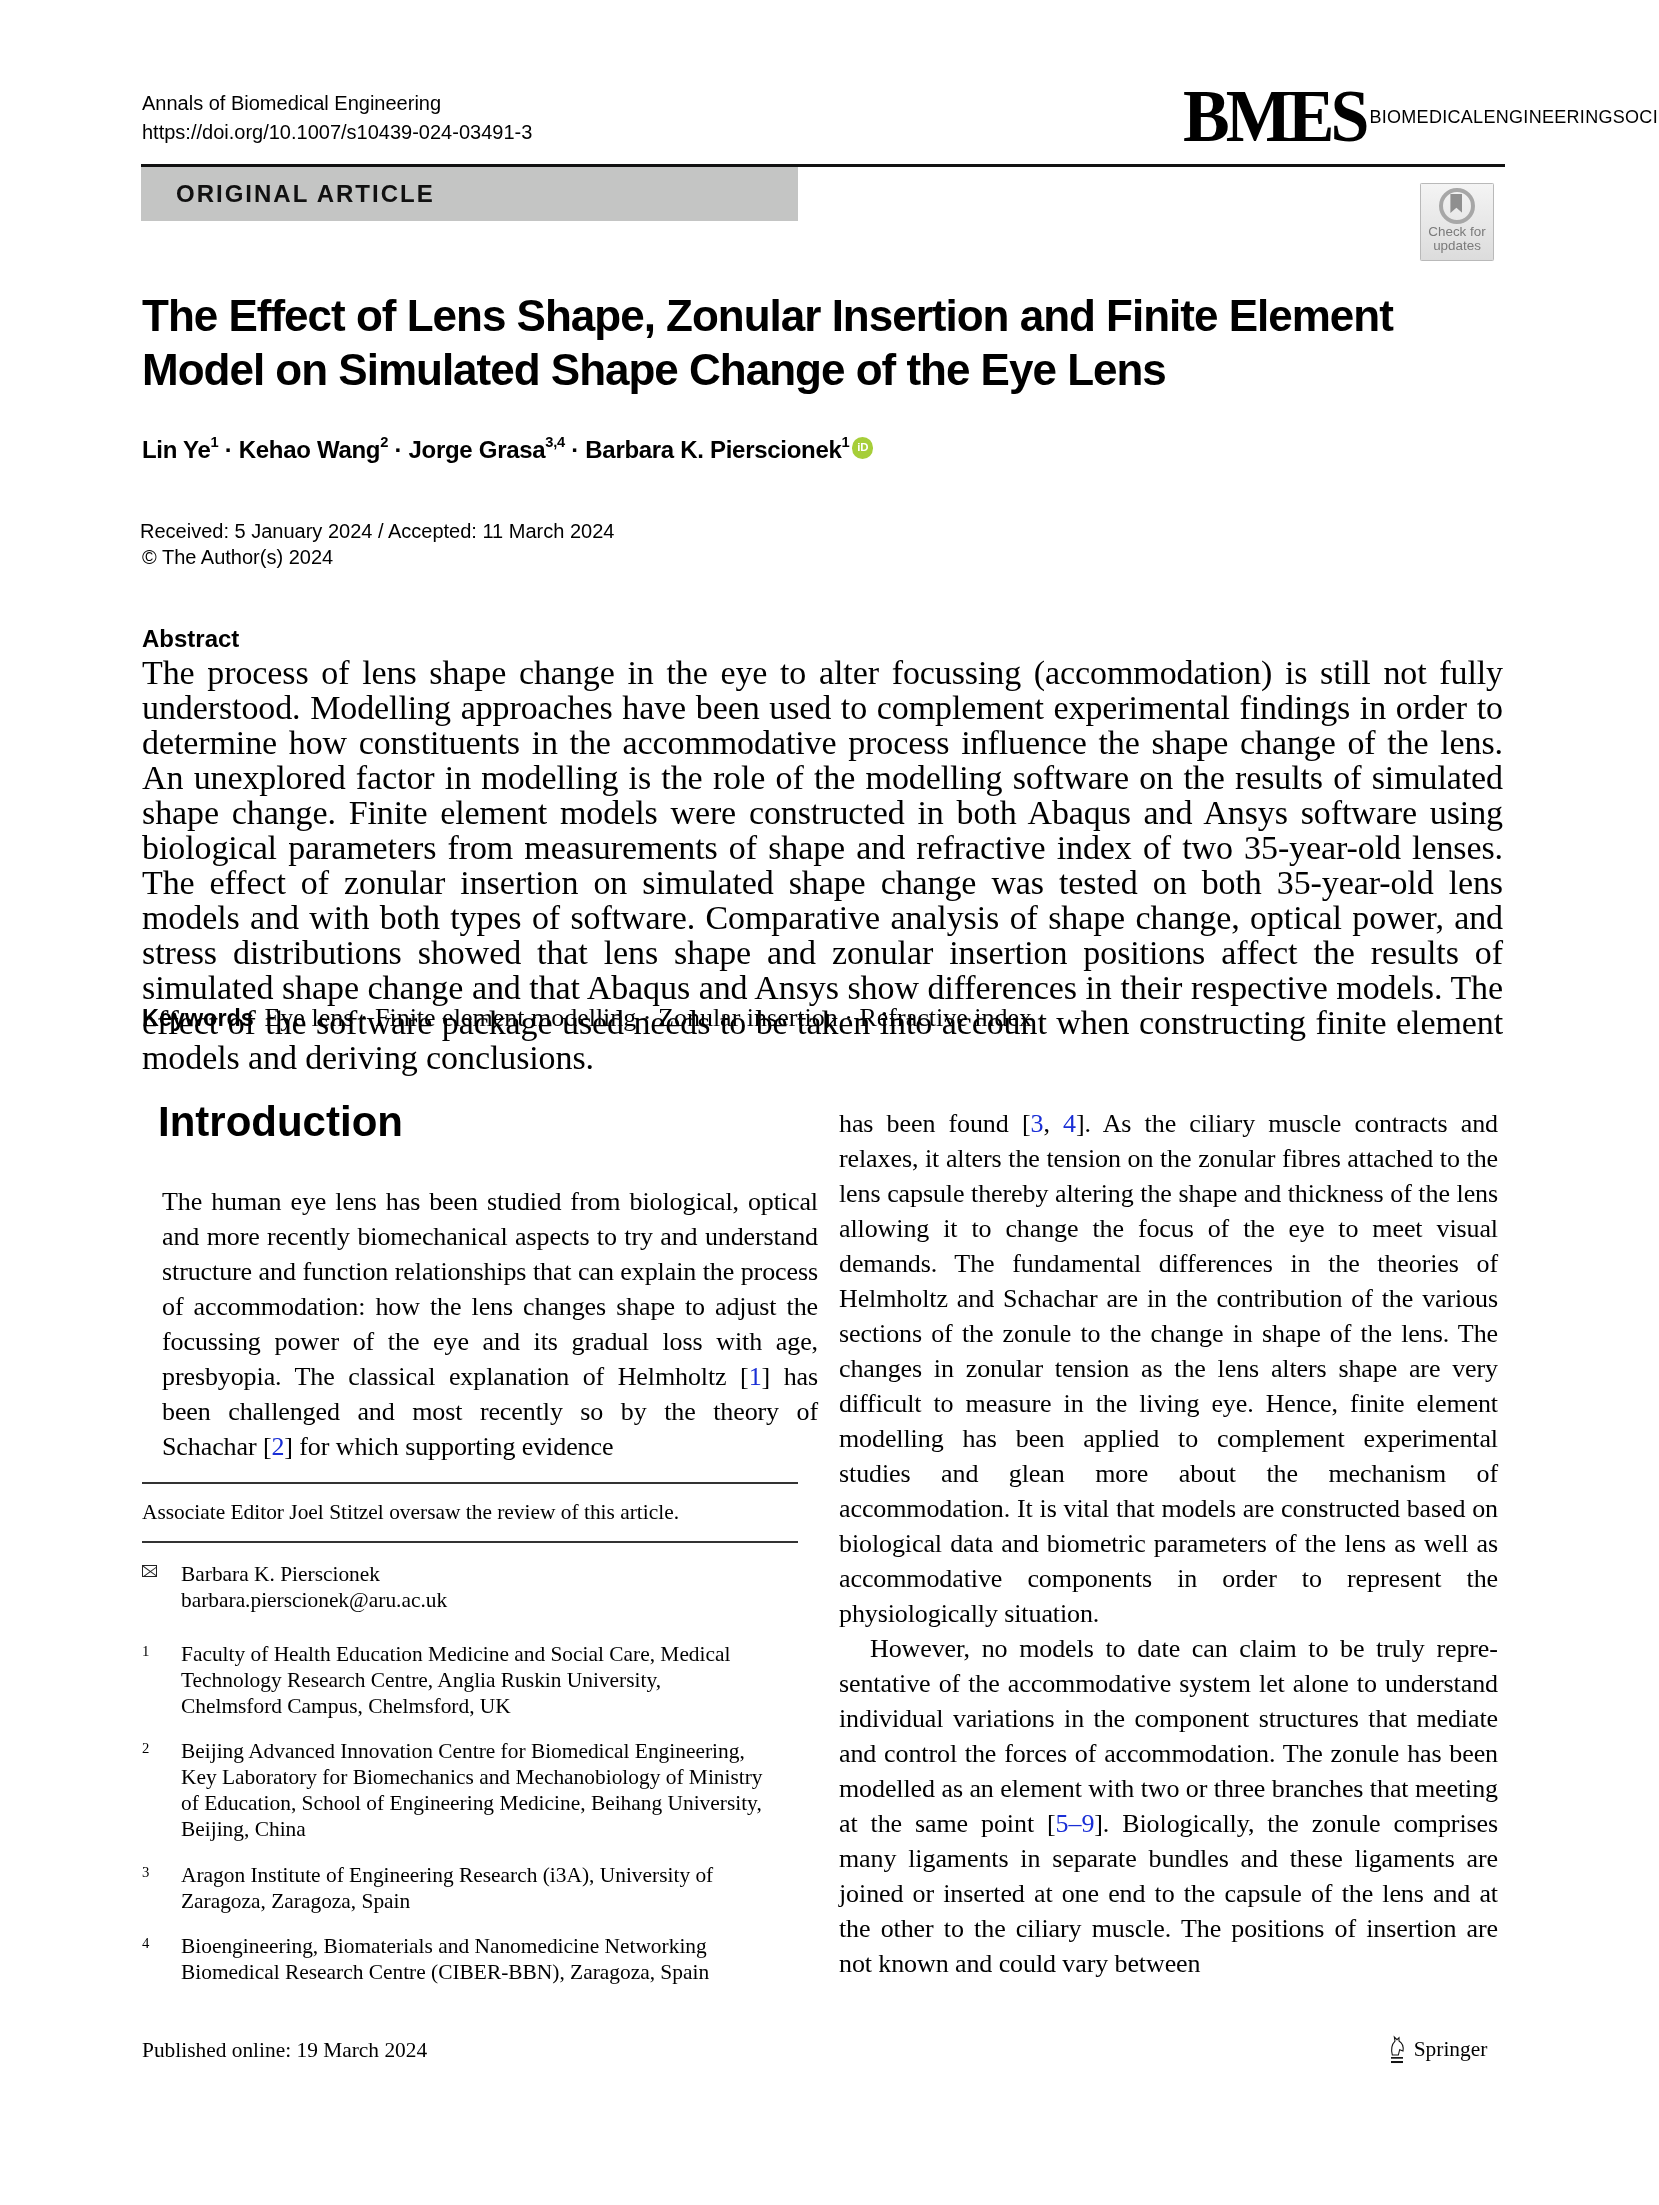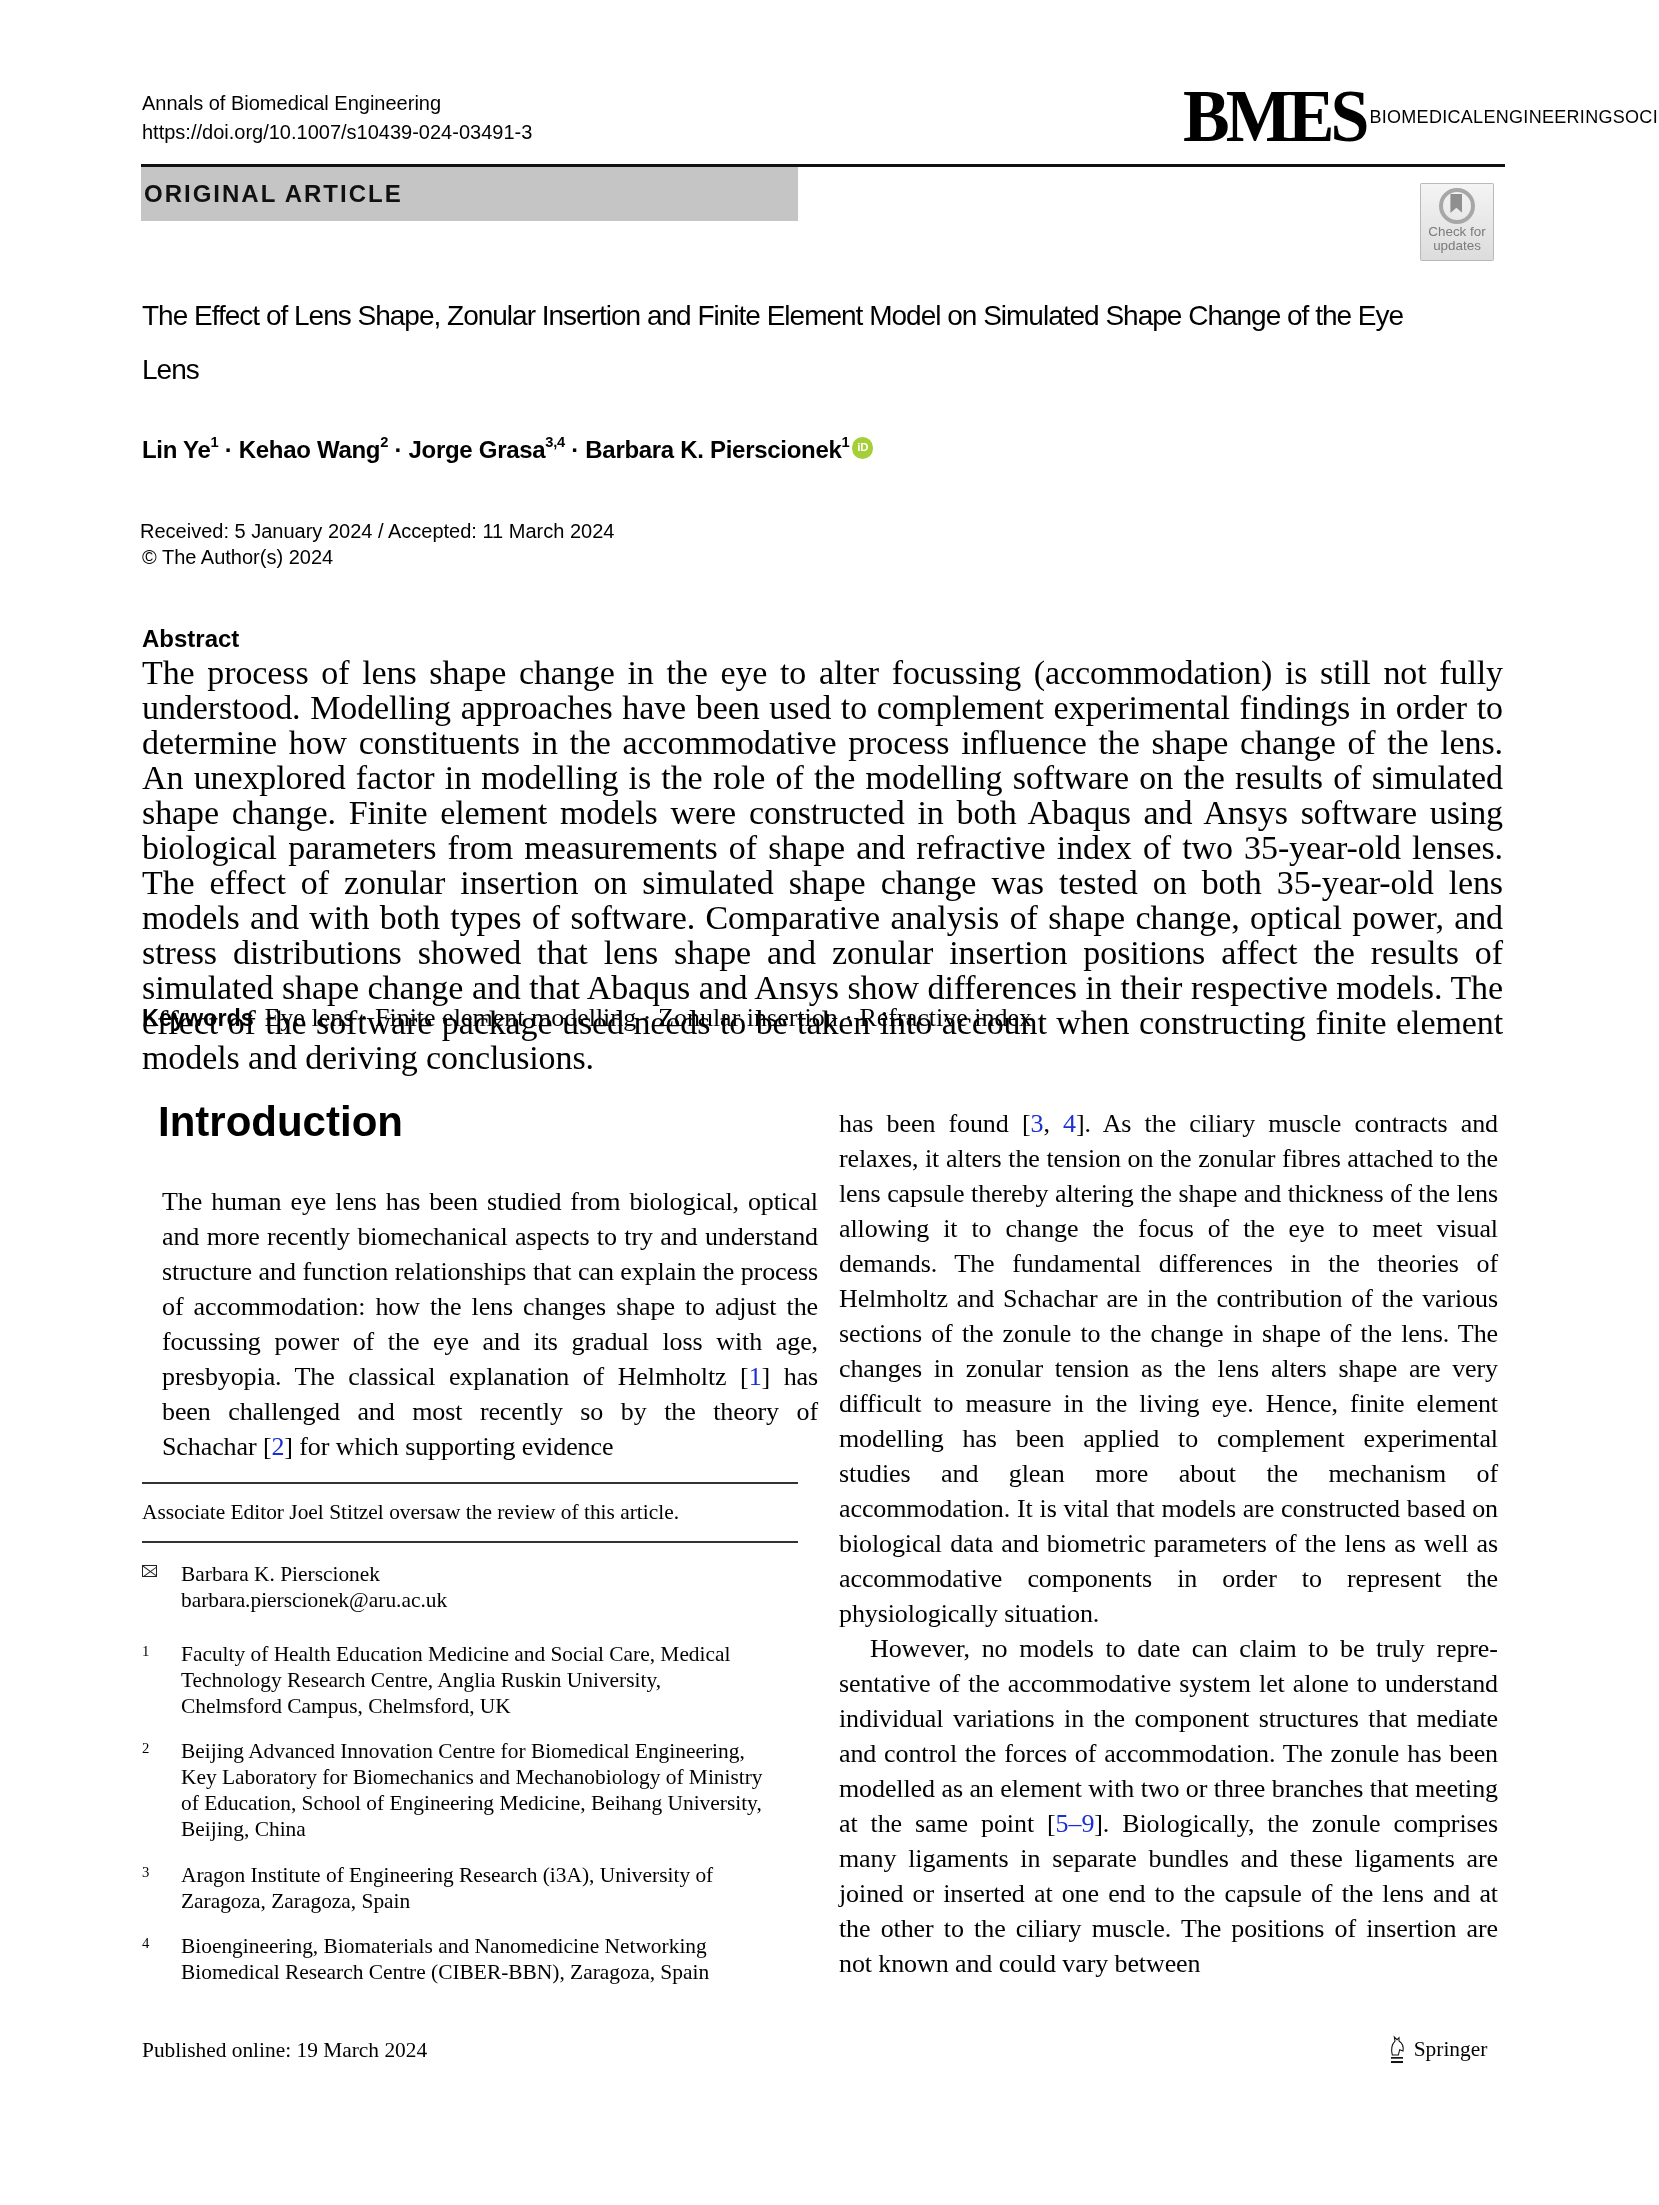--- a/index.html
+++ b/index.html
@@ -9,28 +9,28 @@
     .abs { position: absolute; }
 
     
     #journal-name { left: 142px; top: 91px; font-size: 20px; line-height: 25.4px; }
     #doi { left: 142px; top: 120px; font-size: 20px; line-height: 25.4px; }
     #bmes-logo { left: 1183px; top: 87px; height: 60px; display: flex; align-items: center; }
     #bmes-letters { font-family: "Liberation Serif", "DejaVu Serif", serif; font-weight: bold; font-size: 70px; letter-spacing: -4px; line-height: 60px; transform: scaleY(1.05); }
     #bmes-words { margin-left: 4px; font-size: 18px; line-height: 16px; display: flex; flex-direction: row; letter-spacing: 0.3px; text-align: right; }
     #top-rule { left: 141px; top: 164px; width: 1364px; height: 3.3px; background: #111; }
     #article-banner { left: 141px; top: 167px; width: 657px; height: 54px; background: #c4c5c4; }
-    #article-type { left: 144px; top: 179px; font-size: 24px; font-weight: bold; letter-spacing: 2px; line-height: 29.4px; color: #111; }
+    #article-type { left: 176px; top: 179px; font-size: 24px; font-weight: bold; letter-spacing: 2px; line-height: 29.4px; color: #111; }
     #check-updates { left: 1420px; top: 183px; width: 72px; height: 76px; border: 1.3px solid #b9b9b9; background: linear-gradient(#f4f4f4, #dcdcdc); border-radius: 1.3px; text-align: center; }
     #check-updates .ring { width: 36px; height: 36px; border-radius: 50%; border: 4.7px solid #a7a7a7; margin: 4px auto 0; position: relative; box-sizing: border-box; }
     #check-updates .flag { position: absolute; left: 7.4px; top: 2px; width: 12px; height: 19px; background: #8f8f8f; clip-path: polygon(0 0, 100% 0, 100% 100%, 50% 72%, 0 100%); }
     #check-updates .txt { font-size: 13.4px; line-height: 14px; color: #7a7a7a; margin-top: 1.3px; }
 
     
-    #title { left: 142px; top: 289px; width: 1272px; font-size: 28px; font-weight: normal; line-height: 54px; letter-spacing: -1px; }
+    #title { left: 142px; top: 289px; width: 1272px; font-size: 44px; font-weight: bold; line-height: 54px; letter-spacing: -1px; }
     #authors { left: 142px; top: 435px; font-size: 24px; font-weight: bold; line-height: 29.4px; letter-spacing: -0.3px; white-space: nowrap; }
     #authors sup { font-size: 14.7px; vertical-align: 10.7px; line-height: 0; }
     .orcid { display: inline-block; width: 21.4px; height: 21.4px; border-radius: 50%; background: #a6ce39; color: #fff; font-size: 11.4px; line-height: 21.4px; text-align: center; vertical-align: 6.7px; margin-left: 2.7px; font-weight: bold; }
     #received { left: 140px; top: 519px; font-size: 20px; line-height: 24px; }
     #copyright { left: 142px; top: 545px; font-size: 20px; line-height: 24px; }
 
     
     #abstract-heading { left: 142px; top: 624px; font-size: 24px; font-weight: bold; line-height: 29.4px; }
     #abstract-text { left: 142px; top: 655px; width: 1361px; font-size: 34px; line-height: 35px; text-align: justify; letter-spacing: -0.1px; }
     #keywords { left: 142px; top: 1002px; font-size: 26px; line-height: 32px; white-space: nowrap; }

